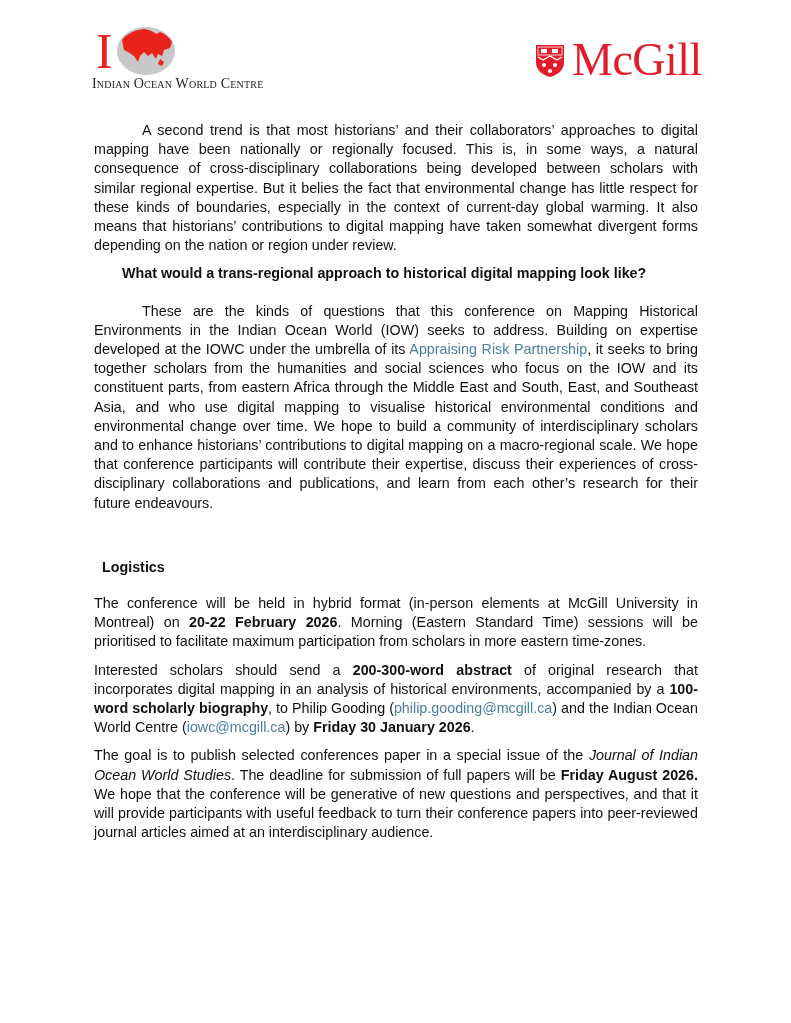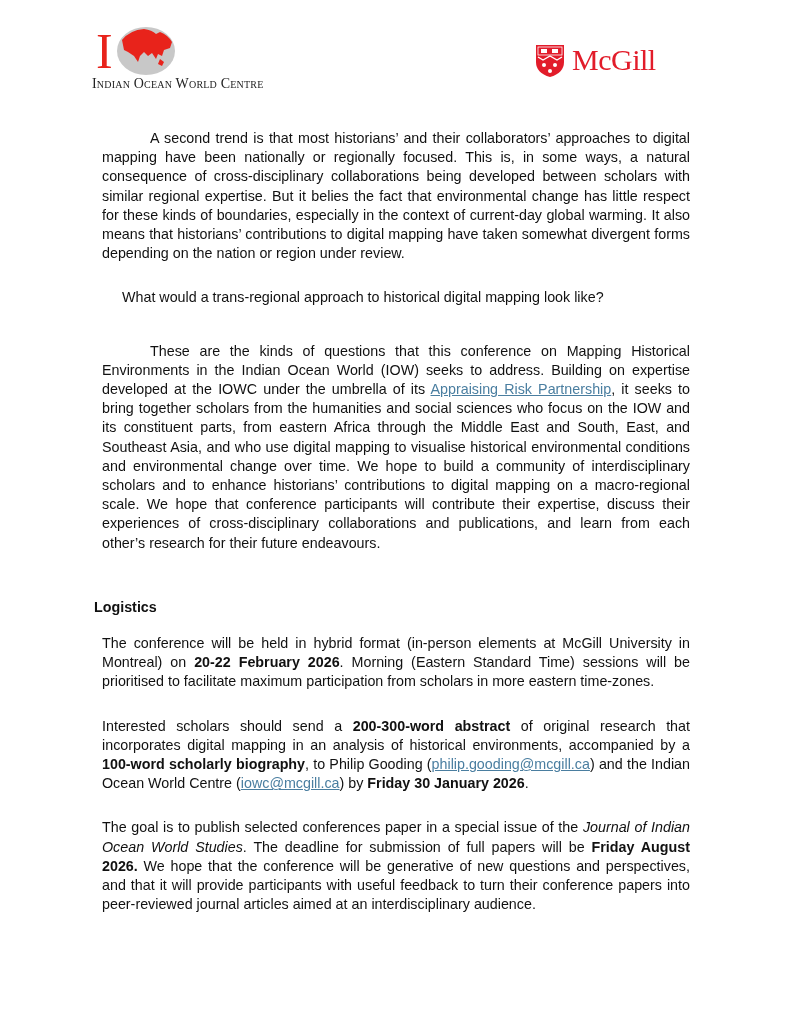--- a/index.html
+++ b/index.html
@@ -33,31 +33,31 @@
   .jiows .rule { position: absolute; left: 20px; top: 33px; width: 90px; height: 1px; background: #333; }
   .jiows .sub {
     position: absolute; left: 22px; top: 34px; font-family: "Liberation Serif", "DejaVu Serif", serif;
     font-size: 4.6px; color: #333; white-space: nowrap;
   }
   
   .mcgill { left: 535px; top: 44px; width: 160px; height: 40px; }
   .mcgill .shield { position: absolute; left: 0; top: 0; width: 30px; height: 34px; }
   .mcgill .word {
     position: absolute; left: 37px; top: -3px; font-family: "Liberation Serif", "DejaVu Serif", serif;
-    font-size: 30px; line-height: 38px; color: #e21c2a; letter-spacing: -0.5px;
+    font-size: 46px; line-height: 38px; color: #e21c2a; letter-spacing: -0.5px;
   }
 
   .content { position: absolute; left: 94px; top: 121px; width: 604px; font-size: 14.3px; line-height: 19.2px; }
-  p { margin: 8px; text-align: justify; }
+  p { margin: 0; text-align: justify; }
   .indent { text-indent: 48px; }
-  .q { margin-left: 28px; font-weight: normal; text-align: justify; }
+  .q { margin-left: 28px; font-weight: bold; text-align: justify; }
   .gap-s { height: 9px; }
   .gap-l { height: 37px; }
-  a { color: #4a7ea0; text-decoration: underline; text-decoration-color: #4a7ea0; }
-  h2.section { font-size: 14.3px; margin: 0; font-weight: bold; line-height: 19.2px; }
+  a { color: #4a7ea0; text-decoration-color: #4a7ea0; }
+  h2.section { font-size: 14.3px; margin: 8px; font-weight: bold; line-height: 19.2px; }
   .i { font-style: italic; }
 </style>
 </head>
 <body>
 
 <div class="header">
   <div class="logo iowc">
     <span class="big big-i">I</span>
     <svg class="globe" viewBox="0 0 60 50">
       <ellipse cx="30" cy="25" rx="29" ry="24" fill="#c8c8c8"></ellipse>

